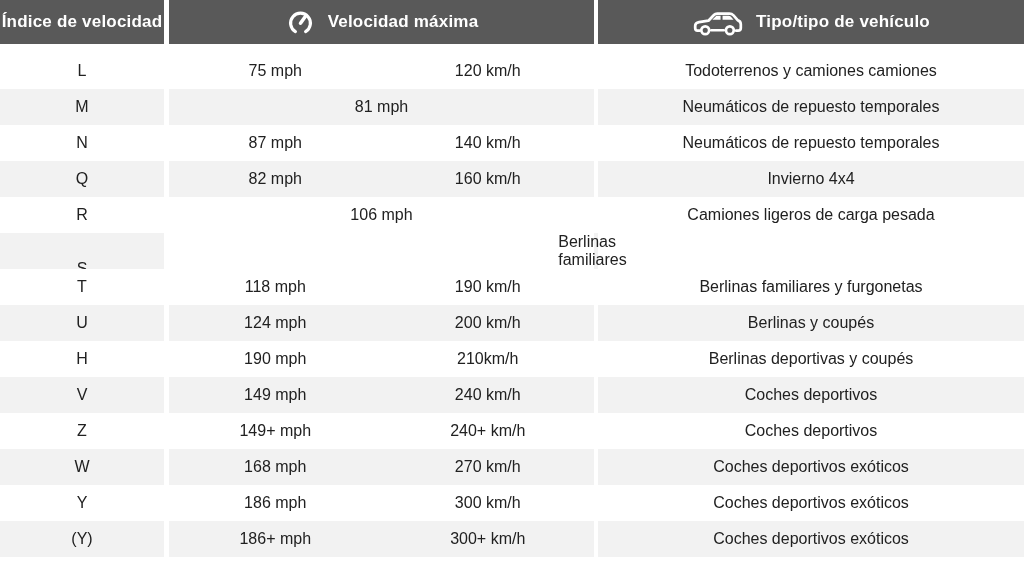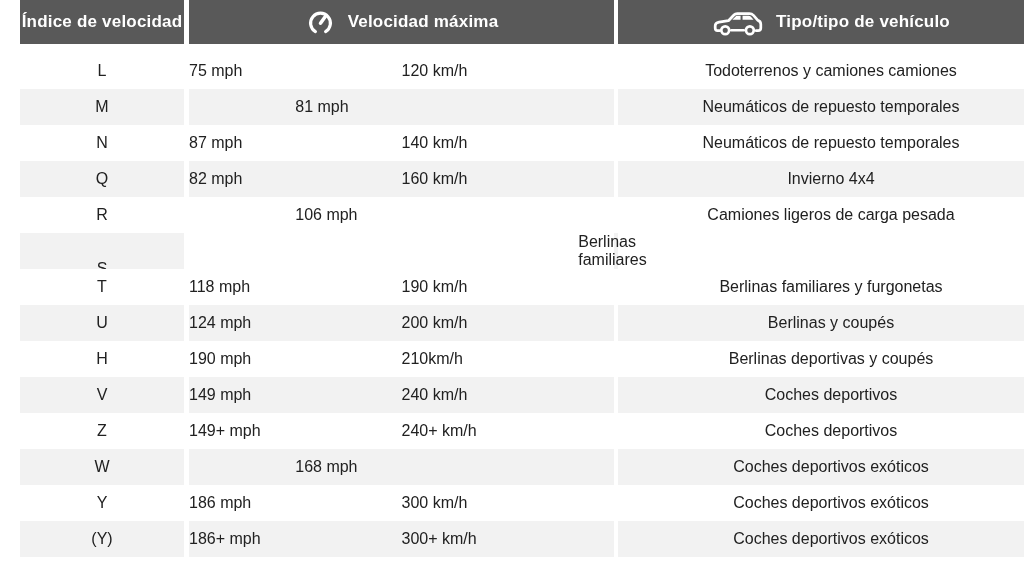--- a/index.html
+++ b/index.html
@@ -12,21 +12,20 @@
     width: 1024px;
     height: 575px;
     background: #ffffff;
     font-family: "Liberation Sans", "DejaVu Sans", sans-serif;
     color: #212121;
     overflow: hidden;
   }
   .grid-row {
     display: grid;
     grid-template-columns: 164px 5px 425px 4px 426px;
-    padding-left: 20px;
   }
   
   .thead {
     height: 44px;
     margin-bottom: 9px;
   }
   .hcell {
     background: #595959;
     color: #ffffff;
     font-weight: bold;
@@ -46,20 +45,21 @@
     background: #ffffff;
     display: flex;
     align-items: center;
     justify-content: center;
     font-size: 16px;
   }
   .gut { background: #ffffff; }
   .trow:nth-child(even) .cell { background: #f2f2f2; }
   .half {
     width: 50%;
+    text-align: center;
   }
 </style>
 </head>
 <body>
 
 <div class="stage">
 
   <div class="grid-row thead">
     <div class="hcell">
       <span>Índice de velocidad</span>
@@ -205,20 +205,21 @@
       </div>
       <div class="gut"></div>
       <div class="cell">Coches deportivos</div>
     </div>
 
     <div class="grid-row trow">
       <div class="cell">W</div>
       <div class="gut"></div>
       <div class="cell">
         <span class="half">168 mph</span>
+        <span class="half">270 km/h</span>
       </div>
       <div class="gut"></div>
       <div class="cell">Coches deportivos exóticos</div>
     </div>
 
     <div class="grid-row trow">
       <div class="cell">Y</div>
       <div class="gut"></div>
       <div class="cell">
         <span class="half">186 mph</span>

